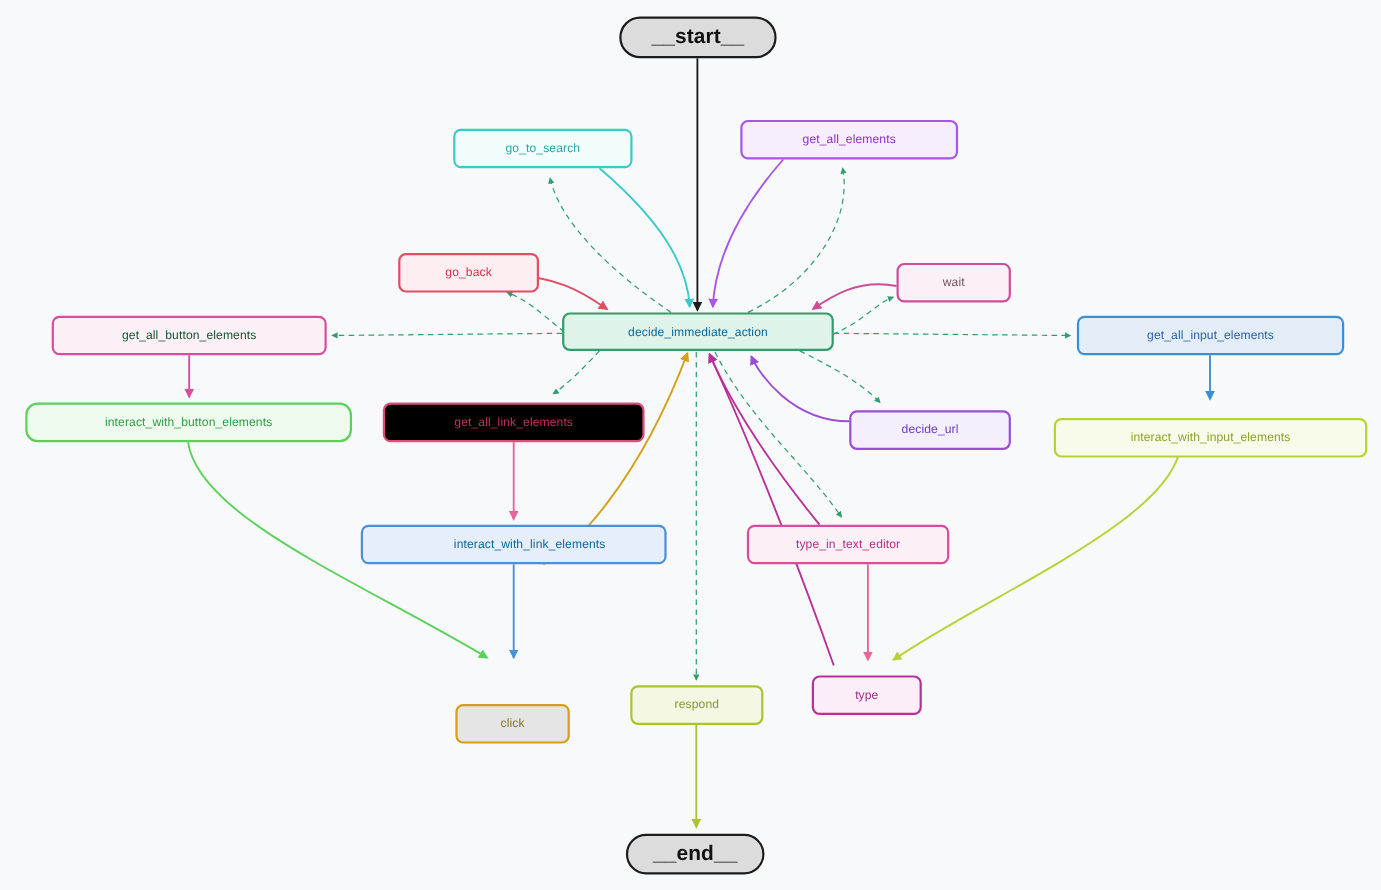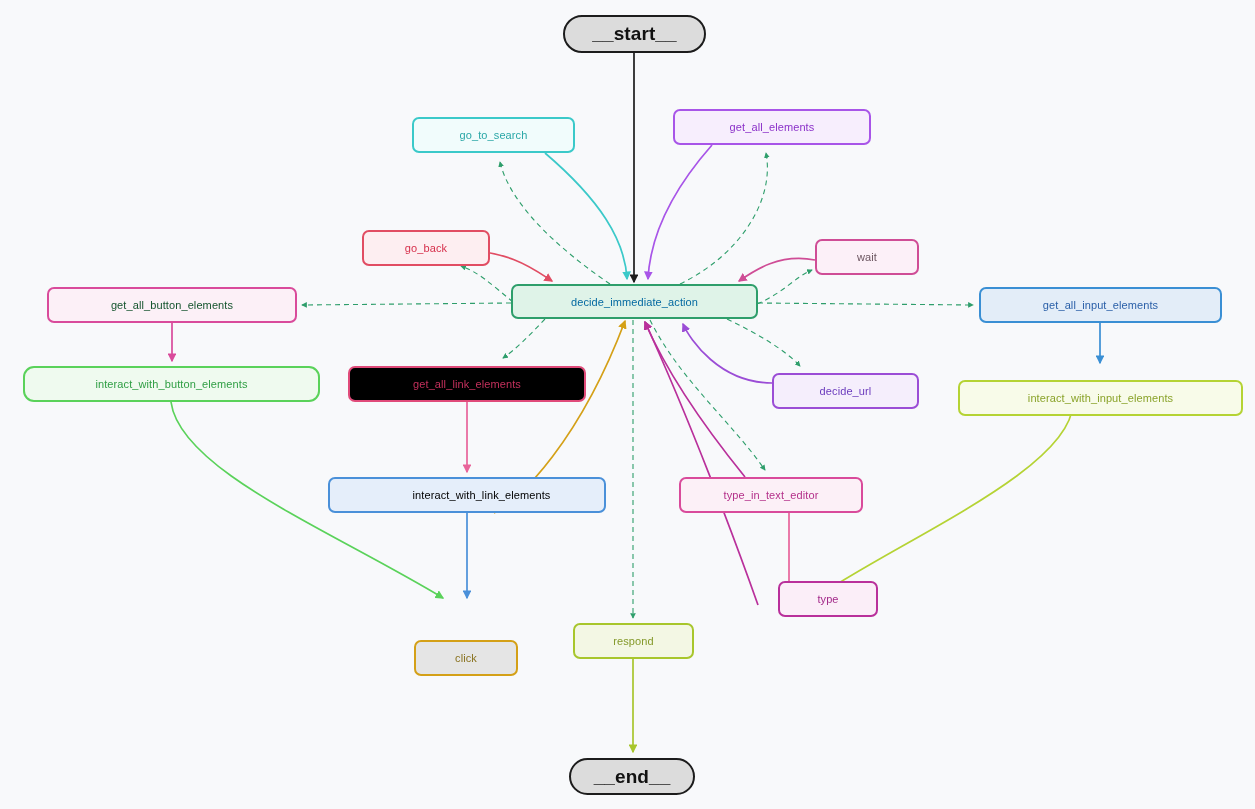--- a/index.html
+++ b/index.html
@@ -145,32 +145,32 @@
       </div>
       <div class="nodebox" style="left: 348px; top: 366px; width: 238px; height: 36px; border-color: rgb(224, 75, 122); background: #000000; color: rgb(196, 48, 92);">
         <span>get_all_link_elements</span>
       </div>
       <div class="nodebox" style="left: 772px; top: 373px; width: 147px; height: 36px; border-color: rgb(155, 77, 214); background: rgb(245, 238, 252); color: rgb(107, 59, 189);">
         <span>decide_url</span>
       </div>
       <div class="nodebox" style="left: 958px; top: 380px; width: 285px; height: 36px; border-color: rgb(181, 211, 52); background: rgb(248, 251, 233); color: rgb(138, 163, 42);">
         <span>interact_with_input_elements</span>
       </div>
-      <div class="nodebox" style="left: 328px; top: 477px; width: 278px; height: 36px; border-color: rgb(74, 144, 217); background: rgb(229, 238, 250); color: #000000; padding-left: 29px;">
+      <div class="nodebox" style="left: 328px; top: 477px; width: 278px; height: 36px; border-color: rgb(74, 144, 217); background: rgb(229, 238, 250); color: #0369a1; padding-left: 29px;">
         <span>interact_with_link_elements</span>
       </div>
       <div class="nodebox" style="left: 679px; top: 477px; width: 184px; height: 36px; border-color: rgb(217, 75, 155); background: rgb(252, 240, 247); color: rgb(180, 48, 138);">
         <span>type_in_text_editor</span>
       </div>
       <div class="nodebox" style="left: 414px; top: 640px; width: 104px; height: 36px; border-color: rgb(212, 160, 23); background: #e5e5e5; color: rgb(138, 115, 32);">
         <span>click</span>
       </div>
       <div class="nodebox" style="left: 573px; top: 623px; width: 121px; height: 36px; border-color: rgb(168, 198, 44); background: rgb(243, 247, 228); color: rgb(132, 153, 42);">
         <span>respond</span>
       </div>
-      <div class="nodebox" style="left: 738px; top: 581px; width: 100px; height: 36px; border-color: rgb(185, 48, 155); background: rgb(251, 238, 248); color: rgb(163, 42, 138); margin-left: 40px;">
+      <div class="nodebox" style="left: 738px; top: 614px; width: 100px; height: 36px; border-color: rgb(185, 48, 155); background: rgb(251, 238, 248); color: rgb(163, 42, 138);">
         <span>type</span>
       </div>
       <div class="nodebox terminal" style="left: 569px; top: 758px; width: 126px; height: 37px;">
         <span>__end__</span>
       </div>
     </div>
 </div>
 
 </body></html>

